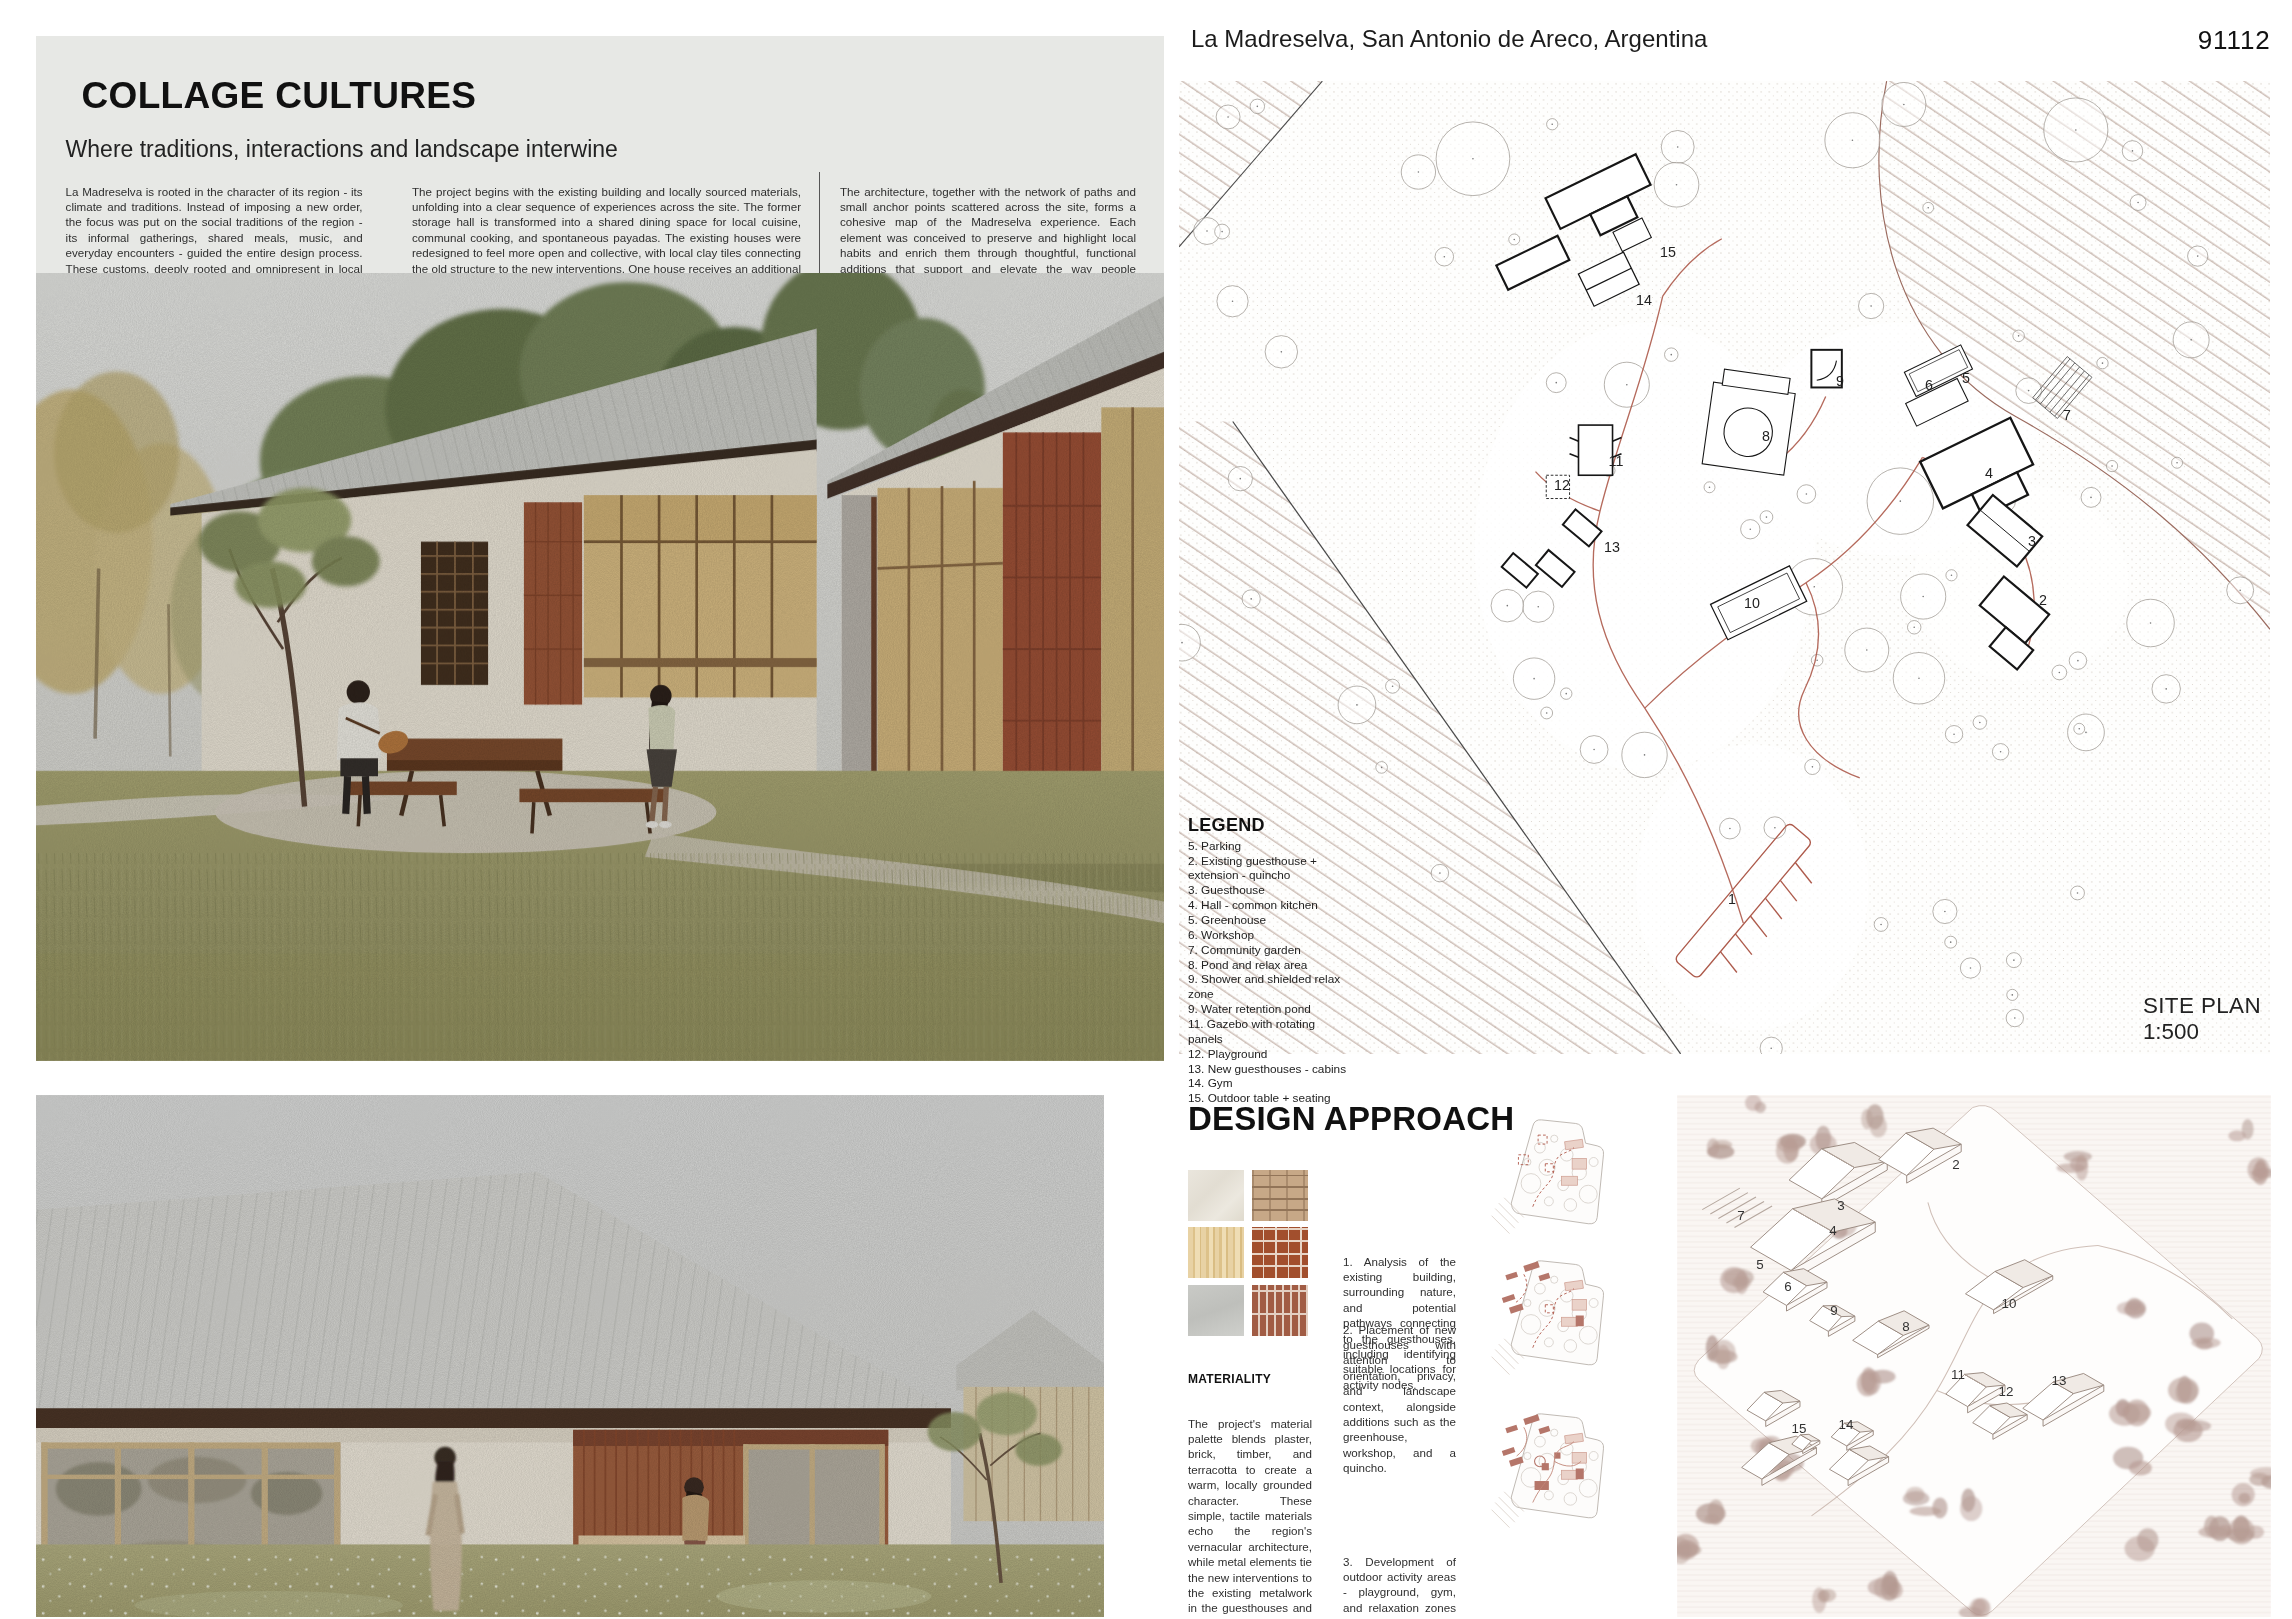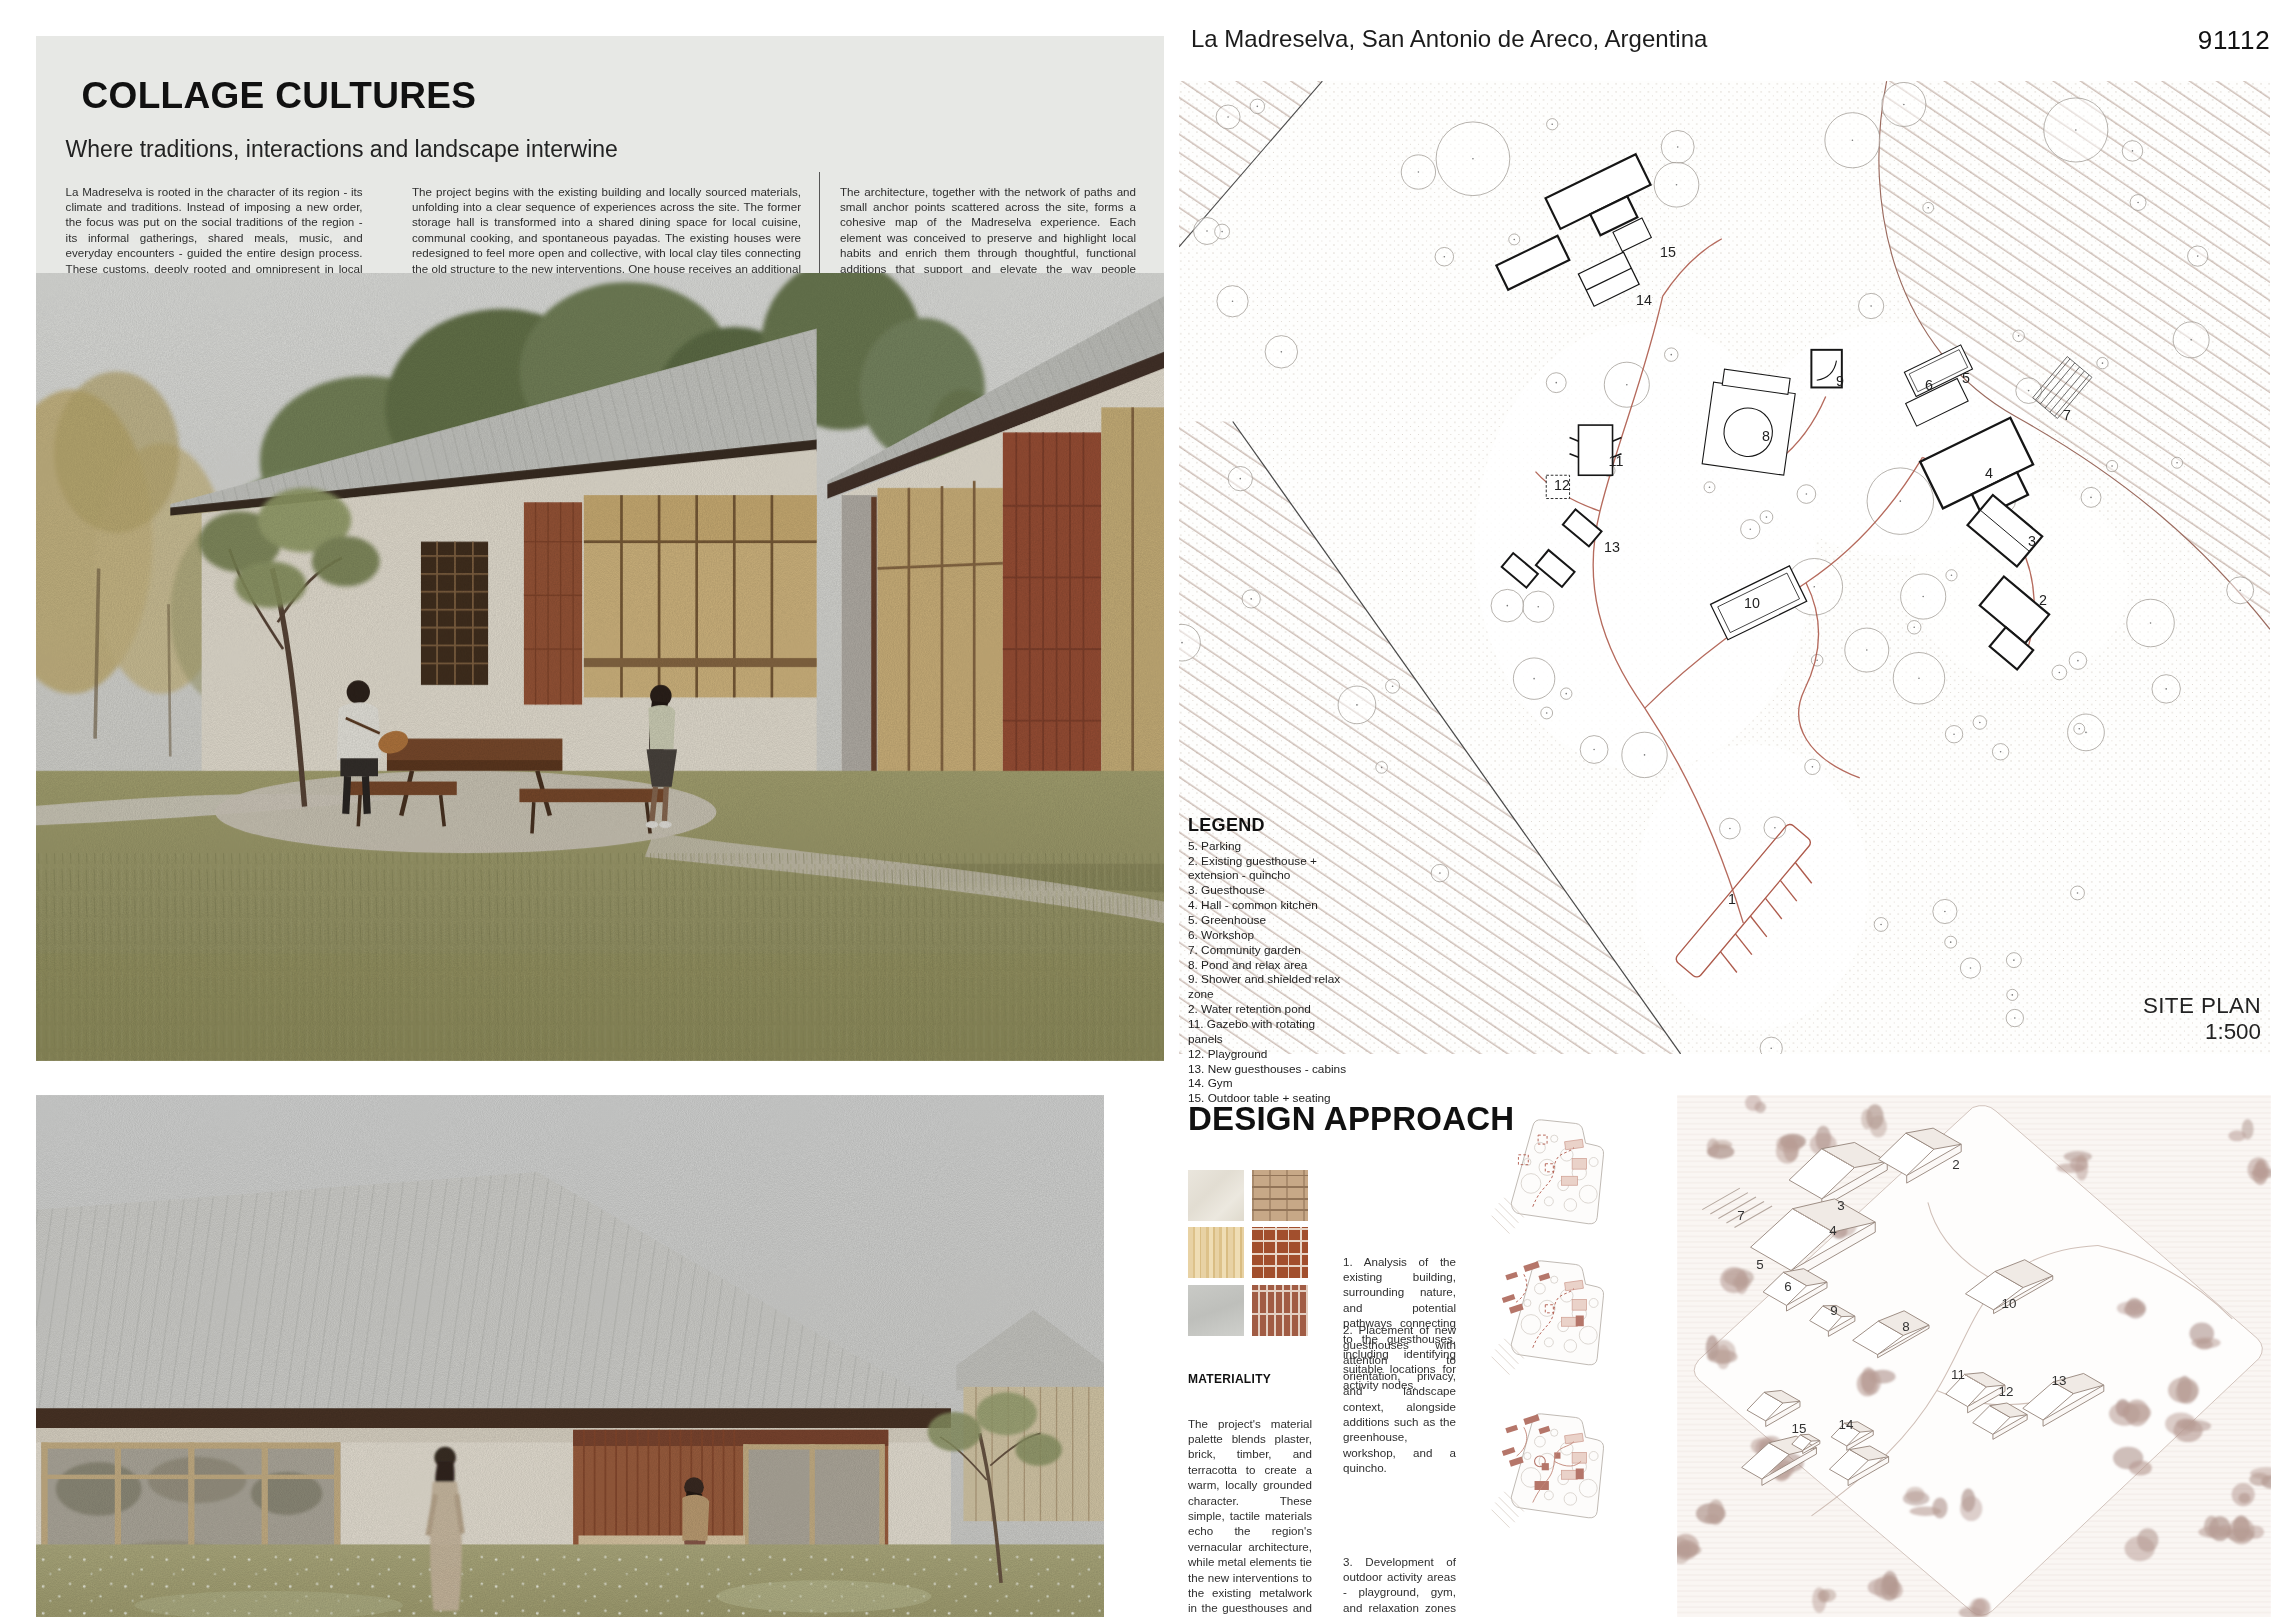--- a/index.html
+++ b/index.html
@@ -19,21 +19,21 @@
   
   .tr-header{left:1191px;top:25px;font-size:24px;color:#1c1c1c;}
   .board-num{top:25px;right:22.4px;font-size:26px;letter-spacing:0.9px;color:#111;text-align:right;}
   .siteplan{left:1179px;top:81px;width:1091px;height:973px;}
   .siteplan svg{position:absolute;left:0;top:0;}
   .sp-markers{position:absolute;left:0;top:0;width:100%;height:100%;}
   .marker{position:absolute;transform:translate(-50%,-50%);font-size:14.3px;color:#222;}
   .legend{position:absolute;left:9px;top:734px;width:224px;}
   .legend-title{font-size:18px;font-weight:600;letter-spacing:0.3px;margin-bottom:2.7px;color:#111;}
   .legend-item{font-size:11.8px;line-height:1.26;color:#222;max-width:161px;}
-  .sp-caption{position:absolute;right:9px;top:912px;text-align:right;color:#222;}
+  .sp-caption{position:absolute;right:9px;top:912px;text-align:left;color:#222;}
   .sp-caption .t1{font-size:22.4px;letter-spacing:0.4px;}
   .sp-caption .t2{font-size:22.4px;}
   
   .bl-photo{left:36px;top:1095px;width:1068px;height:522px;}
   
   .da-title{left:1188px;top:1100px;font-size:33px;font-weight:600;letter-spacing:0.2px;color:#111;}
   .swatches{left:1188px;top:1170px;width:120px;display:grid;grid-template-columns:56px 56px;gap:6.3px 8px;}
   .swatch{height:51px;}
   .sw-plaster{background:linear-gradient(135deg,#eae6dd 0%,#e2ddd2 40%,#ece8df 70%,#dfdacd 100%);}
   .sw-brick{background:
@@ -559,21 +559,21 @@
       <div>
           <div class="legend-item">5. Parking</div>
           <div class="legend-item">2. Existing guesthouse + extension - quincho</div>
           <div class="legend-item">3. Guesthouse</div>
           <div class="legend-item">4. Hall - common kitchen</div>
           <div class="legend-item">5. Greenhouse</div>
           <div class="legend-item">6. Workshop</div>
           <div class="legend-item">7. Community garden</div>
           <div class="legend-item">8. Pond and relax area</div>
           <div class="legend-item">9. Shower and shielded relax zone</div>
-          <div class="legend-item">2. Water retention pond</div>
+          <div class="legend-item">9. Water retention pond</div>
           <div class="legend-item">11. Gazebo with rotating panels</div>
           <div class="legend-item">12. Playground</div>
           <div class="legend-item">13. New guesthouses - cabins</div>
           <div class="legend-item">14. Gym</div>
           <div class="legend-item">15. Outdoor table + seating</div>
         </div>
     </div>
     <div class="sp-caption">
       <div class="t1">SITE PLAN</div>
       <div class="t2">1:500</div>

